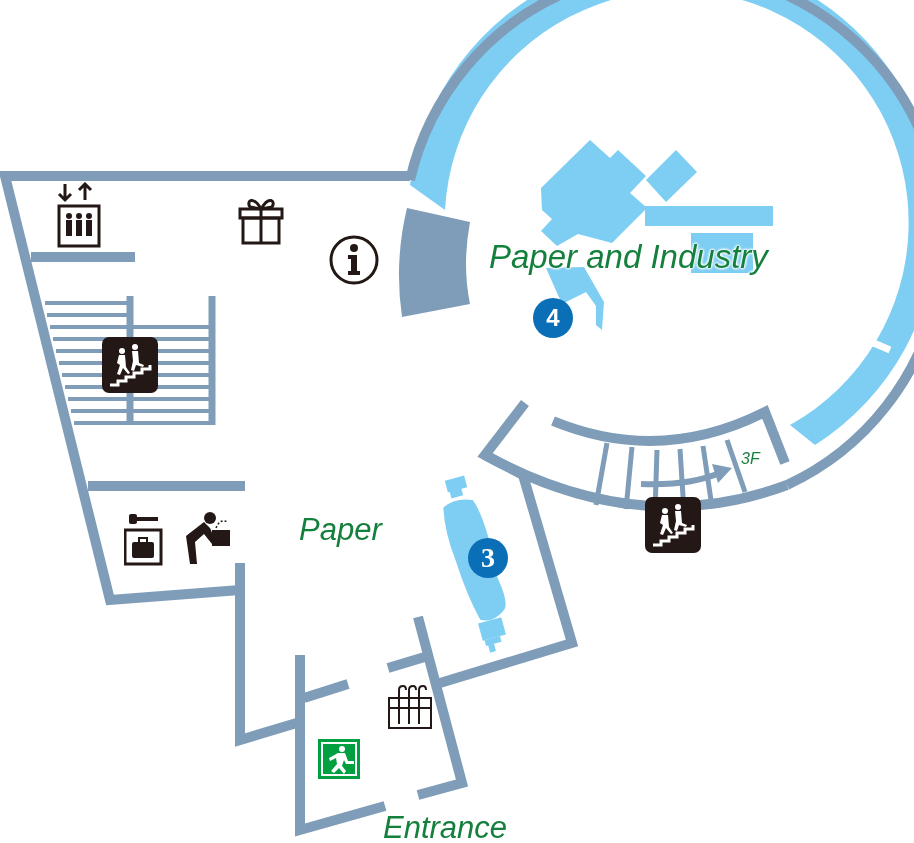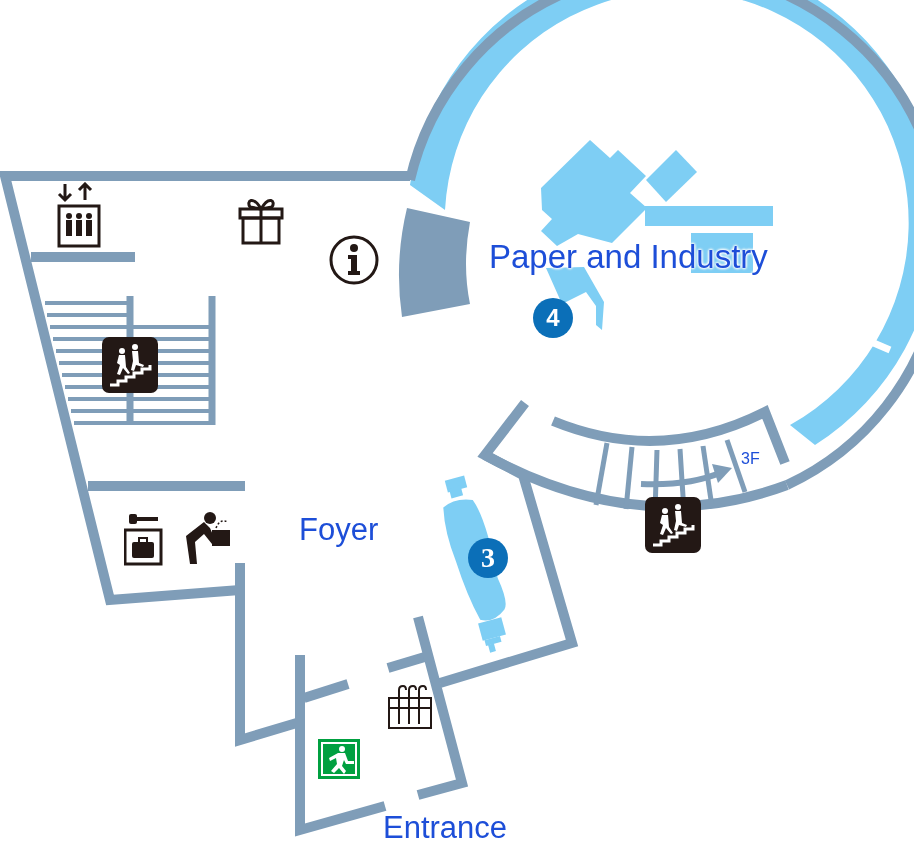--- a/index.html
+++ b/index.html
@@ -1,21 +1,21 @@
 <!DOCTYPE html>
 <html><head>
 <meta charset="utf-8">
 <style>
   html, body { margin:0; padding:0; background:#ffffff; }
   body { width:914px; height:843px; overflow:hidden; position:relative; font-family:"Liberation Sans", sans-serif; }
   #map { position:absolute; left:0; top:0; width:914px; height:843px; }
   .wall { stroke:#7f9db8; fill:none; stroke-width:10; stroke-linecap:butt; stroke-linejoin:miter; }
   .wall-thin { stroke:#7f9db8; fill:none; stroke-width:7; }
   .exhibit { fill:#7ecef4; }
-  .label { position:absolute; color:#1d4ed8; font-family:"Liberation Sans", sans-serif; white-space:nowrap; }
+  .label { position:absolute; color:#15803d; font-family:"Liberation Sans", sans-serif; white-space:nowrap;font-style:italic; }
   .room-label { font-size:31px; }
   .room-label.big { font-size:33px; }
   .floor-label { font-size:16px; }
   .marker { position:absolute; width:40px; height:40px; border-radius:50%; background:#0b6fb8; color:#fff; display:flex; align-items:center; justify-content:center; font-size:24px; font-weight:bold; cursor:pointer; }
   .marker.serif { font-family:"Liberation Serif", serif; font-size:28px; }
   .marker.sans { font-family:"Liberation Sans", sans-serif; }
   .icon { position:absolute; }
   .halo { text-shadow: 0 0 3px #fff, 0 0 3px #fff, 0 0 3px #fff, 0 0 3px #fff; }
 </style>
 </head>
@@ -93,21 +93,21 @@
     <rect x="446" y="478" width="20" height="12" transform="rotate(-15 456 484)"></rect>
     <rect x="450" y="487" width="12" height="10" transform="rotate(-15 456 492)"></rect>
     <path d="M 448 505 Q 460 496 478 500 Q 490 520 496 580 Q 505 605 500 612 Q 488 625 475 620 Q 464 595 456 560 Q 447 530 448 505 Z" transform="rotate(-5 475 560)"></path>
     <rect x="480" y="620" width="24" height="18" transform="rotate(-15 492 629)"></rect>
     <rect x="485" y="638" width="16" height="6" transform="rotate(-15 493 641)"></rect>
     <rect x="489" y="644" width="6" height="8" transform="rotate(-15 492 648)"></rect>
   </g>
 </svg>
 
 <div class="label room-label big halo" style="left:489px; top:238px;">Paper and Industry</div>
-<div class="label room-label" style="left:299px; top:512px;">Foyer</div>
+<div class="label room-label" style="left:299px; top:512px;">Paper</div>
 <div class="label room-label" style="left:383px; top:810px;">Entrance</div>
 <div class="label floor-label" style="left:741px; top:450px;">3F</div>
 
 <div class="marker sans" style="left:533px; top:298px;">4</div>
 <div class="marker serif" style="left:468px; top:538px;">3</div>
 
 <svg class="icon" style="left:57px; top:182px;" width="44" height="66" viewBox="0 0 44 66">
   <path d="M8 2 V18 M2 12 L8 18 L14 12" stroke="#231815" stroke-width="3" fill="none"></path>
   <path d="M28 18 V2 M22 8 L28 2 L34 8" stroke="#231815" stroke-width="3" fill="none"></path>
   <rect x="2" y="24" width="40" height="40" fill="none" stroke="#231815" stroke-width="3"></rect>

